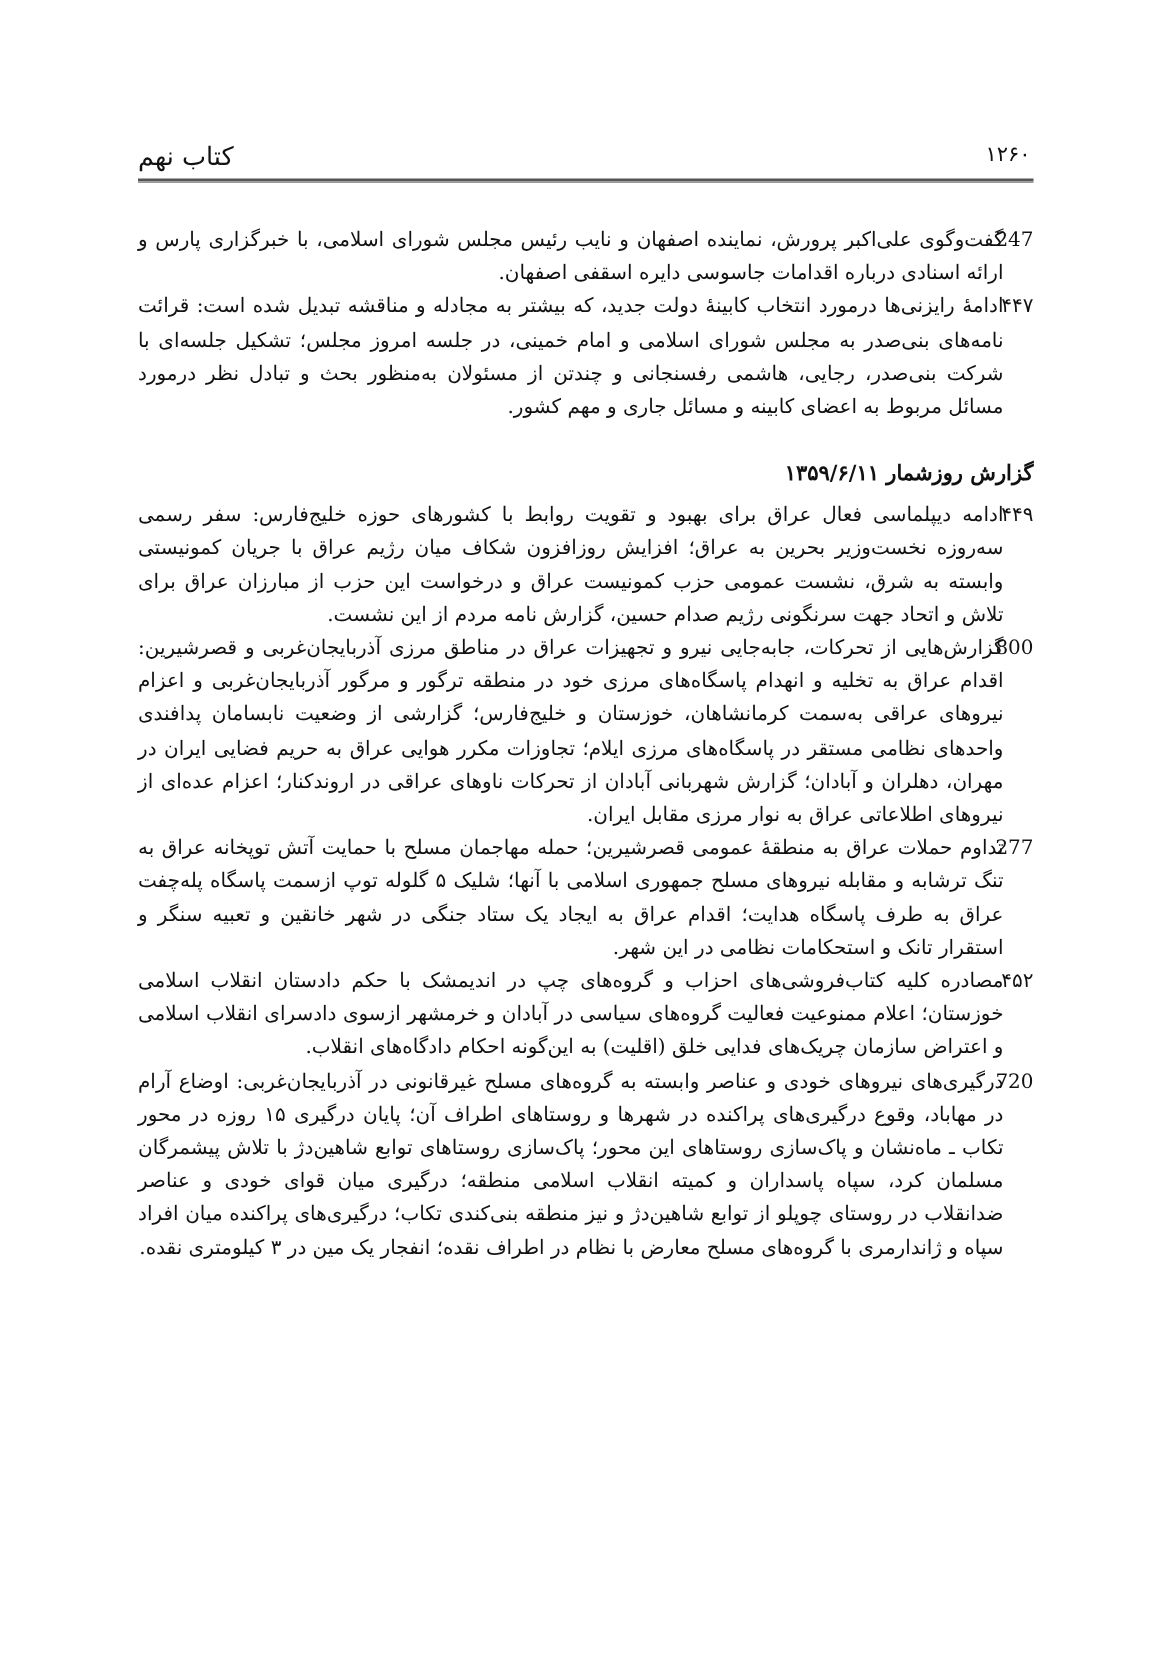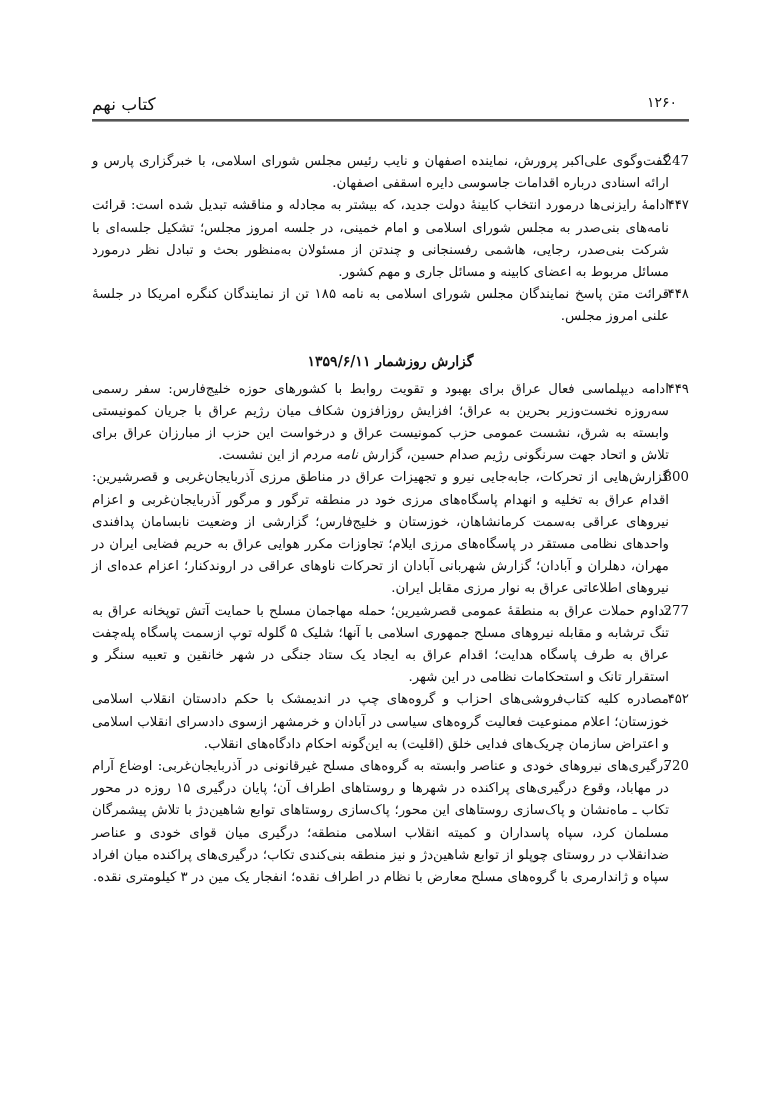--- a/index.html
+++ b/index.html
@@ -24,21 +24,21 @@
     .running-head {
       position: absolute;
       top: 92px;
       left: 0;
       width: 597px;
       height: 24px;
       direction: rtl;
     }
     .page-number {
       position: absolute;
-      right: 12px;
+      right: 2px;
       top: 2px;
       font-size: 14px;
     }
     .book-title {
       position: absolute;
       left: 0;
       top: 2px;
       font-size: 17px;
     }
     .head-rule {
@@ -71,28 +71,27 @@
       top: 0;
       width: 22px;
       text-align: right;
     }
     .entry-text {
       display: block;
       text-align: justify;
       text-align-last: right;
     }
     .section-heading {
-      text-align: center;
+      text-align: right;
       font-weight: bold;
       font-size: 14px;
       margin: 22px 0 6px 0;
       line-height: 22px;
     }
     .em {
-      font-style: italic;
     }
   </style>
 </head>
 <body>
 
 <div class="page">
 
   <div class="running-head">
     <span class="page-number">۱۲۶۰</span>
     <span class="book-title">کتاب نهم</span>
@@ -104,24 +103,20 @@
     <p class="entry">
       <span class="entry-num">247</span>
       <span class="entry-text">گفت‌وگوی علی‌اکبر پرورش، نماینده اصفهان و نایب رئیس مجلس شورای اسلامی، با خبرگزاری پارس و ارائه اسنادی درباره اقدامات جاسوسی دایره اسقفی اصفهان.</span>
     </p>
 
     <p class="entry">
       <span class="entry-num">۴۴۷</span>
       <span class="entry-text">ادامهٔ رایزنی‌ها درمورد انتخاب کابینهٔ دولت جدید، که بیشتر به مجادله و مناقشه تبدیل شده است: قرائت نامه‌های بنی‌صدر به مجلس شورای اسلامی و امام خمینی، در جلسه امروز مجلس؛ تشکیل جلسه‌ای با شرکت بنی‌صدر، رجایی، هاشمی رفسنجانی و چندتن از مسئولان به‌منظور بحث و تبادل نظر درمورد مسائل مربوط به اعضای کابینه و مسائل جاری و مهم کشور.</span>
     </p>
 
-    <p class="entry">
-      <span class="entry-num">۴۴۸</span>
-      <span class="entry-text">قرائت متن پاسخ نمایندگان مجلس شورای اسلامی به نامه ۱۸۵ تن از نمایندگان کنگره امریکا در جلسهٔ علنی امروز مجلس.</span>
-    </p>
 
     <div class="section-heading">گزارش روزشمار ۱۳۵۹/۶/۱۱</div>
 
     <p class="entry">
       <span class="entry-num">۴۴۹</span>
       <span class="entry-text"><span>ادامه دیپلماسی فعال عراق برای بهبود و تقویت روابط با کشورهای حوزه خلیج‌فارس: سفر رسمی سه‌روزه نخست‌وزیر بحرین به عراق؛ افزایش روزافزون شکاف میان رژیم عراق با جریان کمونیستی وابسته به شرق، نشست عمومی حزب کمونیست عراق و درخواست این حزب از مبارزان عراق برای تلاش و اتحاد جهت سرنگونی رژیم صدام حسین، گزارش </span><span class="em">نامه مردم</span><span> از این نشست.</span></span>
     </p>
 
     <p class="entry">
       <span class="entry-num">800</span>

